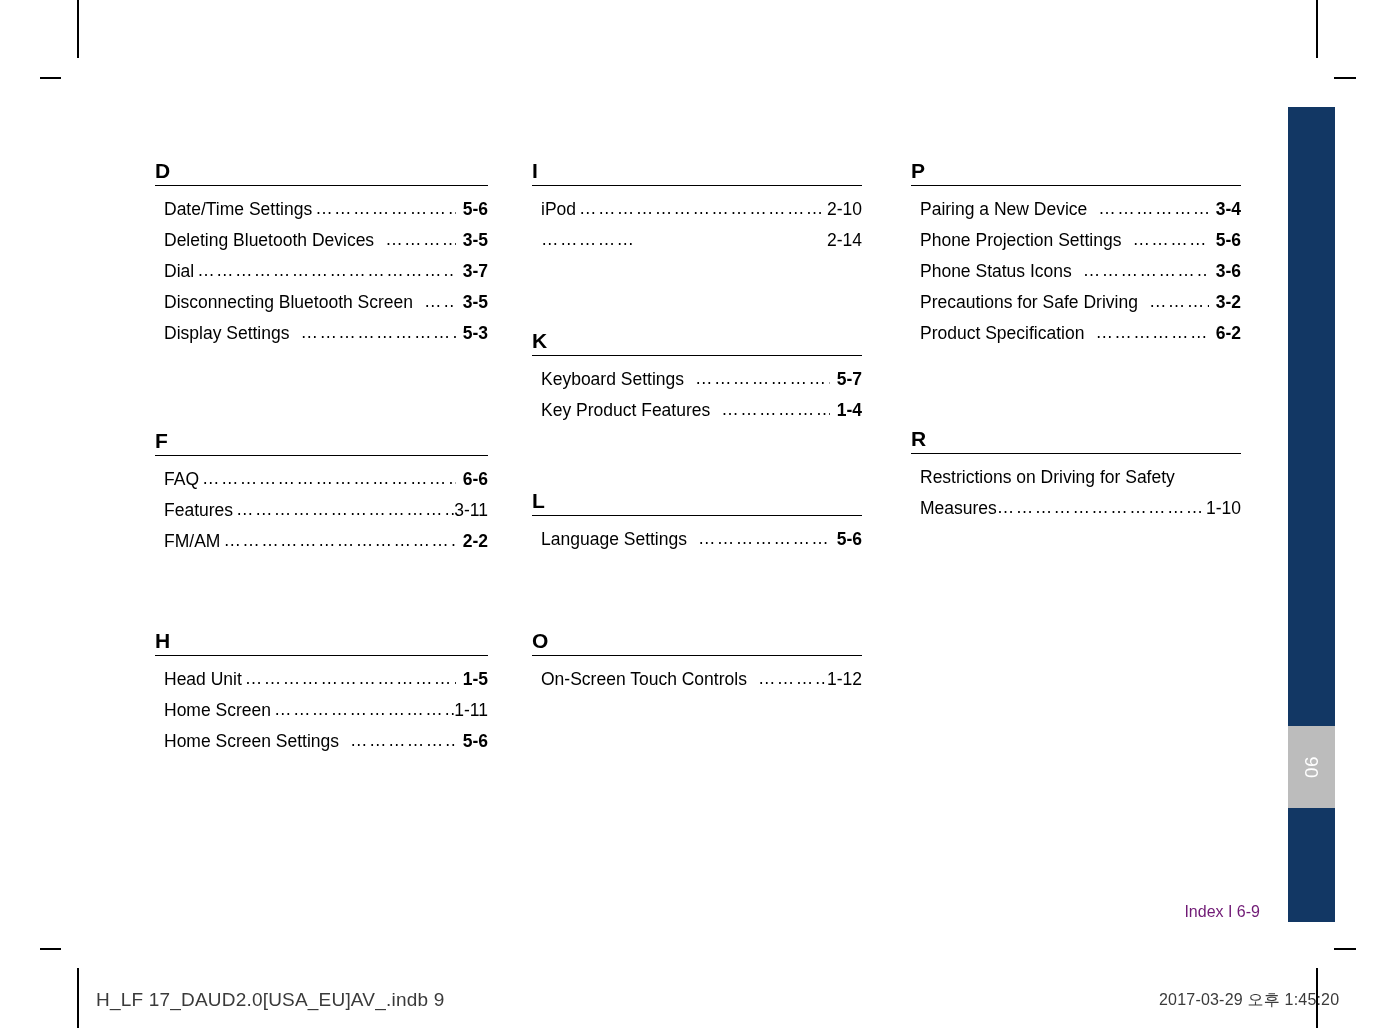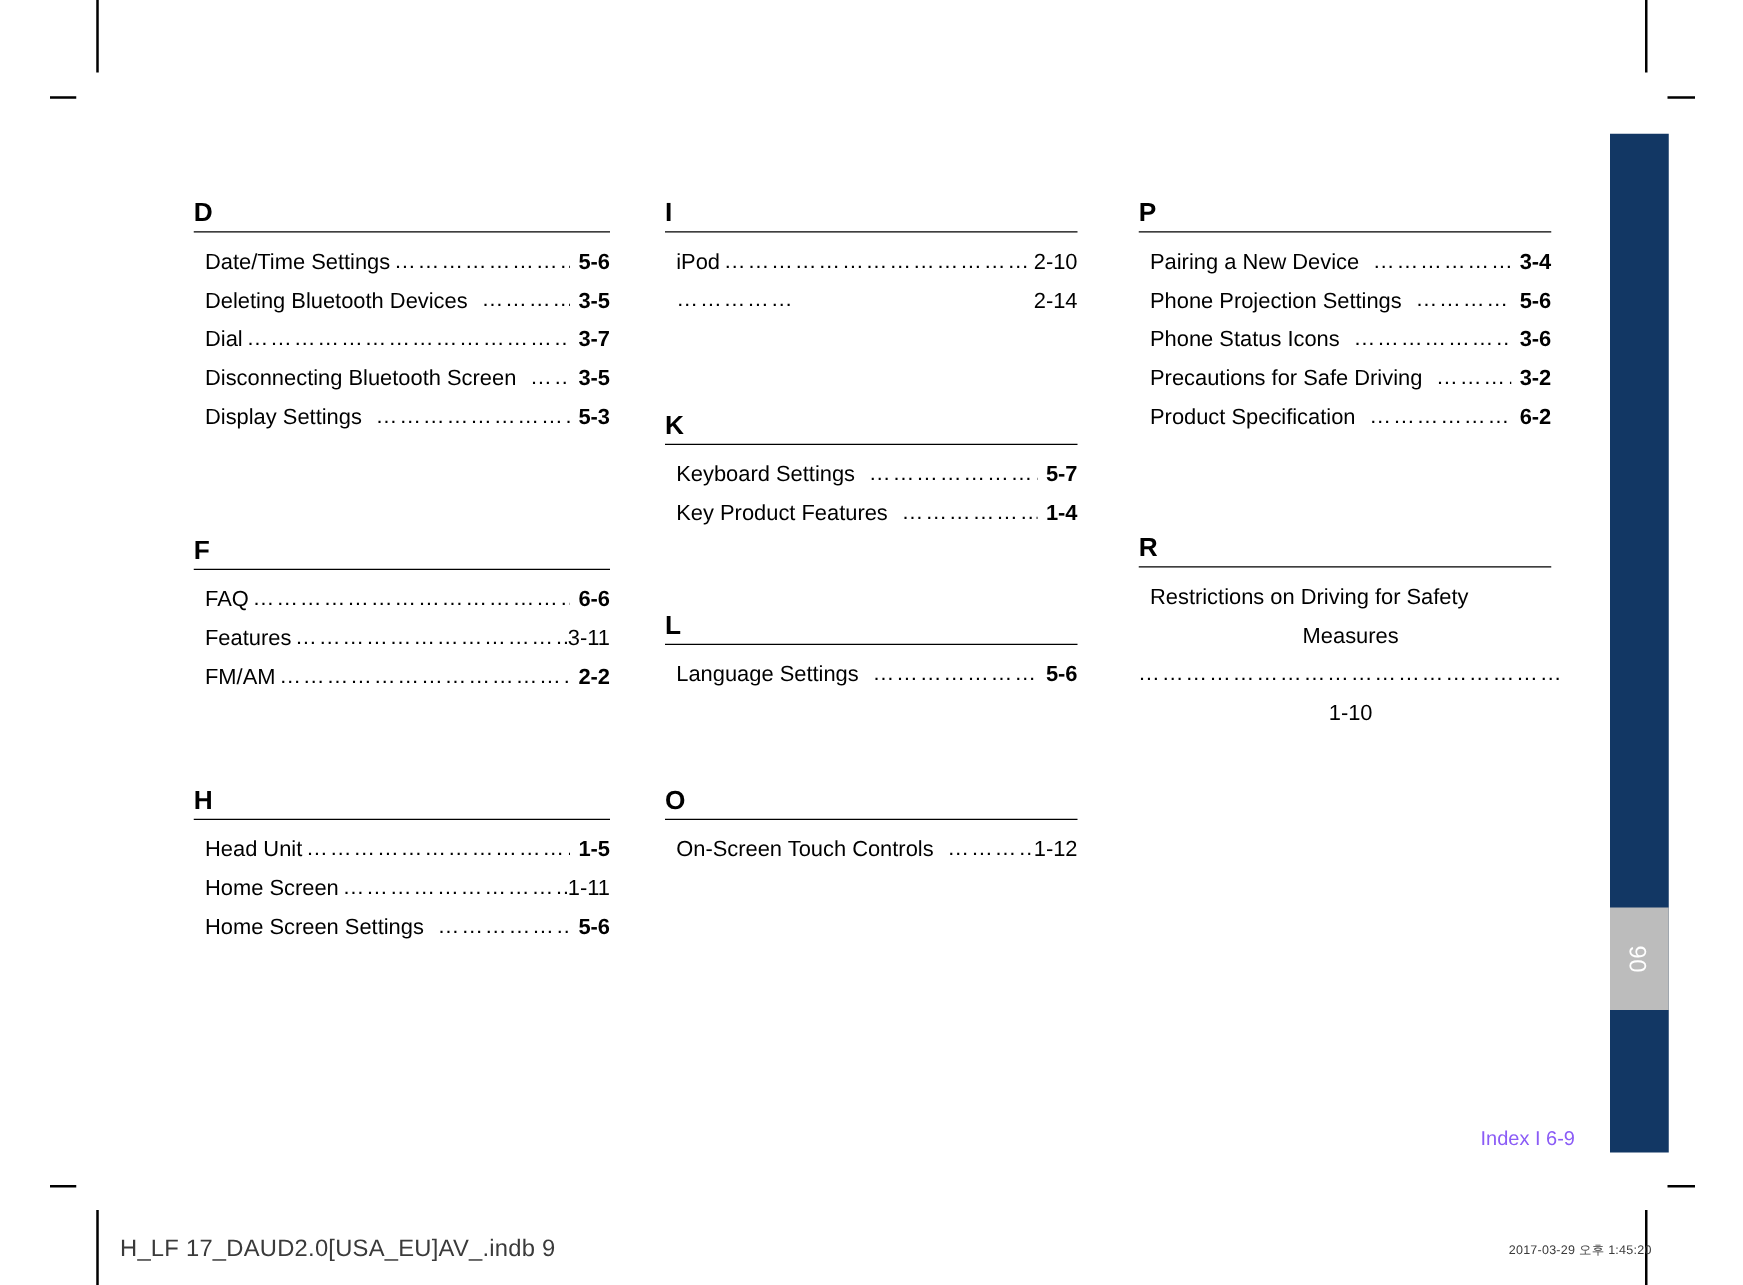--- a/index.html
+++ b/index.html
@@ -127,50 +127,49 @@
 
   
   .entry-wrap {
     font-size: 17.5px;
     line-height: 31px;
     padding-left: 9px;
   }
   .entry-wrap .line-1 { white-space: nowrap; }
   .entry-wrap .line-2 {
     display: flex;
-    align-items: center;
+    align-items: flex-start;
     white-space: nowrap;
-    flex-direction: column;
   }
 
   
   .page-footer {
     position: absolute;
     left: 1090px;
     top: 903px;
     width: 170px;
     text-align: right;
     font-size: 16px;
     font-weight: 400;
-    color: #8b5cf6;
+    color: #701a75;
   }
   .meta-left {
     position: absolute;
     left: 96px;
     top: 1000px;
     font-size: 19px;
     color: #3a3a3a;
     letter-spacing: 0.2px;
     transform: translateY(-50%);
   }
   .meta-right {
     position: absolute;
-    left: 1207px;
+    left: 1159px;
     top: 1000px;
-    font-size: 10px;
+    font-size: 16px;
     color: #3a3a3a;
     letter-spacing: 0.2px;
     transform: translateY(-50%);
   }
 </style>
 </head>
 <body>
 
 <div class="crop crop-v crop-tl-v"></div>
 <div class="crop crop-h crop-tl-h"></div>

